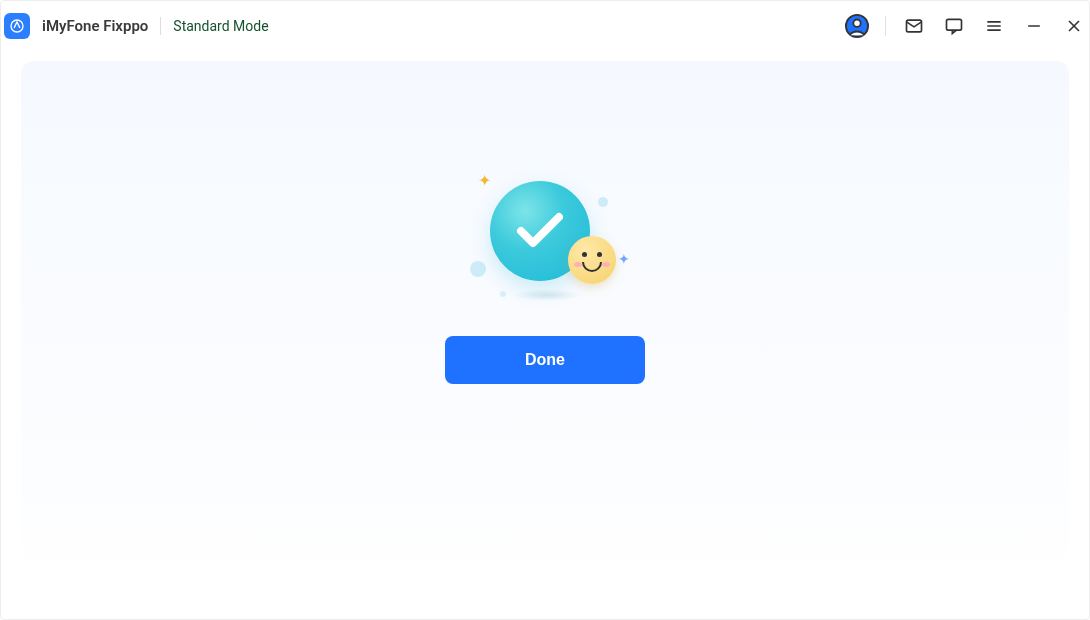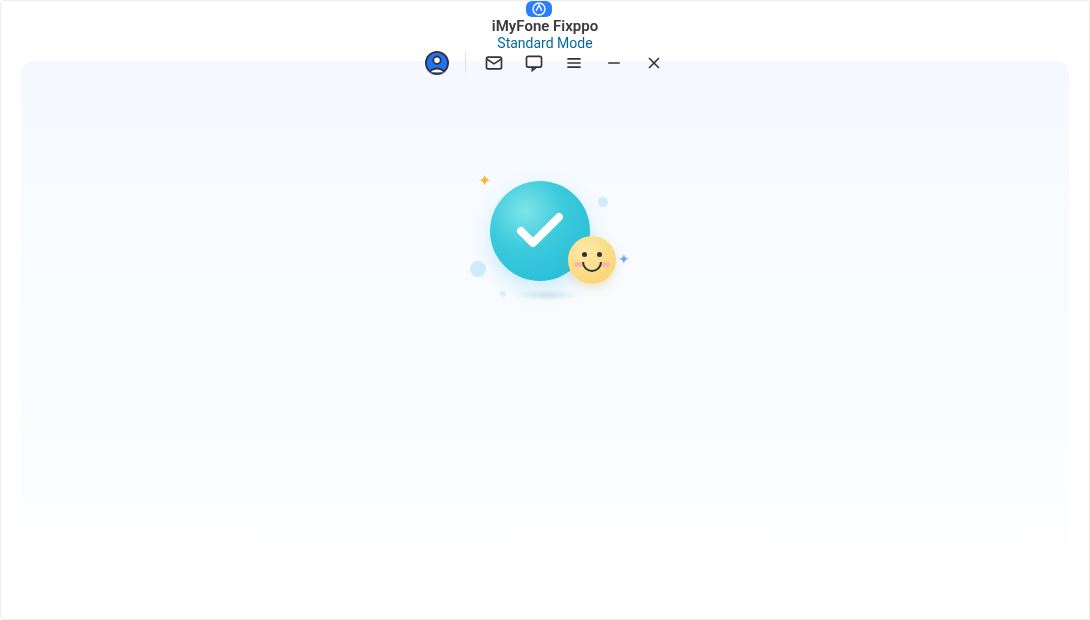--- a/index.html
+++ b/index.html
@@ -11,21 +11,20 @@
       overflow: hidden;
       border: 1px solid #eee;
       border-radius: 4px;
     }
     .titlebar {
       height: 50px;
       display: flex;
       align-items: center;
       padding: 0 3px;
       border-bottom: 1px solid transparent;
-      flex-direction: column;
     }
     .logo-box {
       width: 26px;
       height: 26px;
       background: #2b7fff;
       border-radius: 6px;
       display: flex;
       align-items: center;
       justify-content: center;
       margin-right: 12px;
@@ -37,21 +36,21 @@
       color: #3a3a3a;
     }
     .divider-v {
       width: 1px;
       height: 18px;
       background: #ddd;
       margin: 0 12px;
     }
     .mode-label {
       font-size: 14px;
-      color: #0369a1;
+      color: #14532d;
     }
     .titlebar-spacer { flex: 1; }
     .titlebar-right {
       display: flex;
       align-items: center;
       gap: 16px;
     }
     .ico-btn {
       width: 24px;
       height: 24px;
@@ -250,13 +249,14 @@
         </svg>
     </div>
     <div class="smiley">
       <span class="cheek l"></span>
         <span class="cheek r"></span>
         <span class="mouth"></span>
     </div>
     <span class="sparkle s2">✦</span>
     <span class="shadow"></span>
   </div>
+  <button class="done-btn">Done</button>
 </div>
 
 </body></html>

